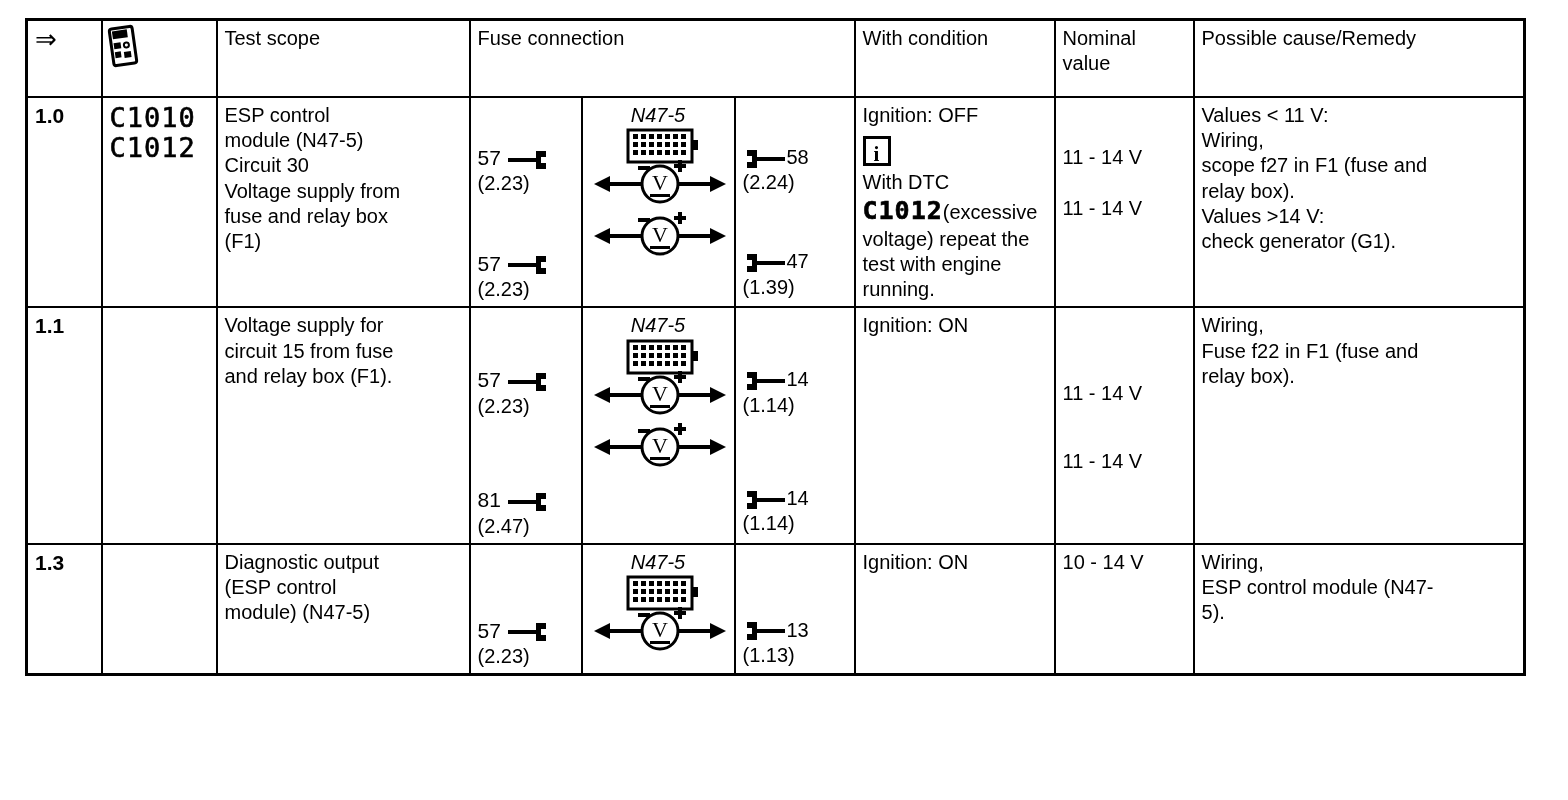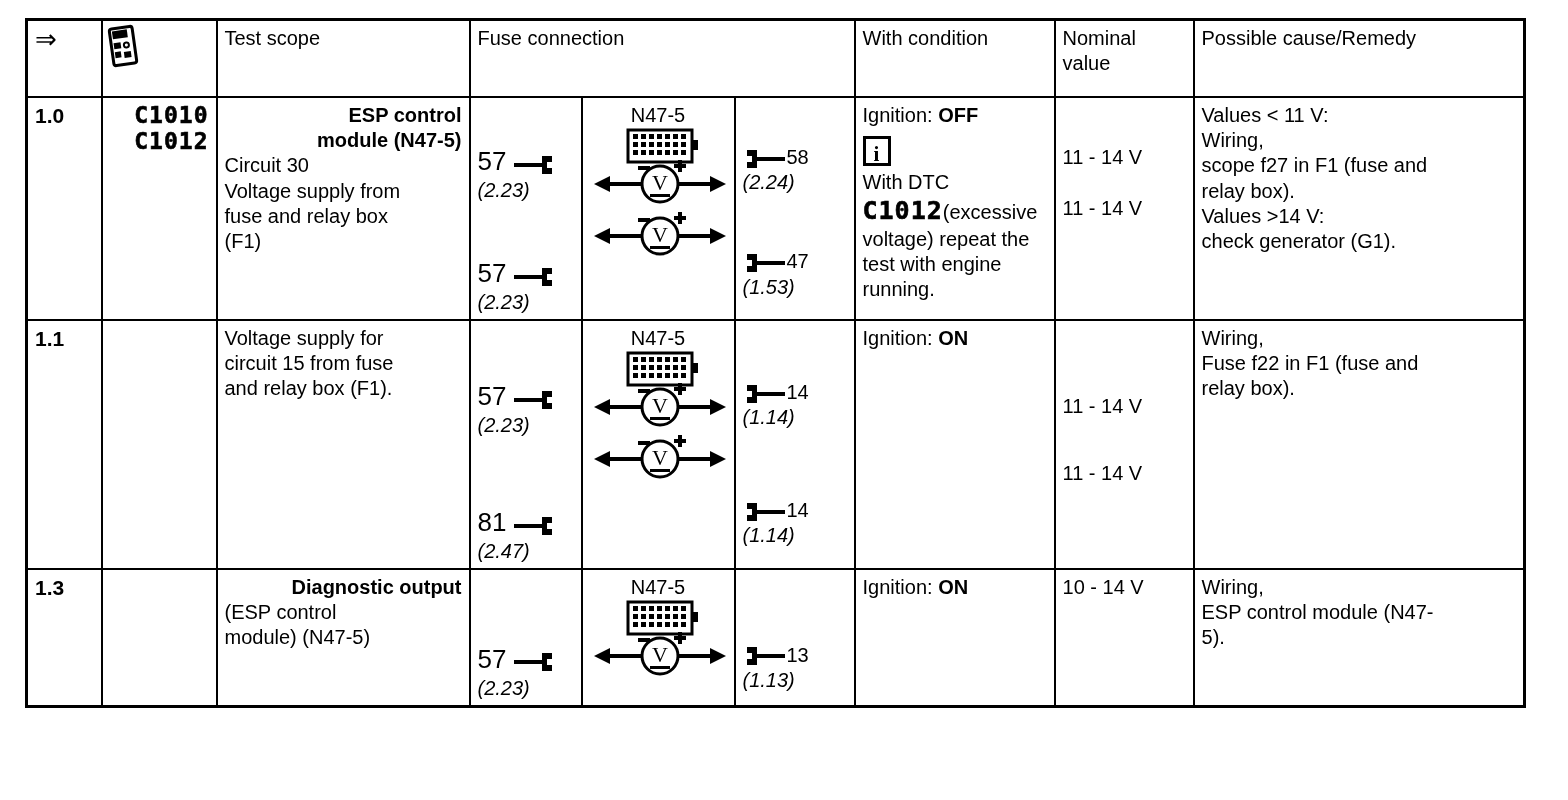--- a/index.html
+++ b/index.html
@@ -40,21 +40,21 @@
   .c-cond{width:200px;}
   .c-nom{width:139px;}
   .c-rem{width:331px;}
 
   thead th{font-weight:bold;font-size:21px;height:66px;vertical-align:top;}
   thead th.hdr-conn{}
   .hdr-icons{text-align:left;}
 
   .step-num{font-weight:bold;font-size:21px;text-align:center;}
 
-  .b{font-weight:bold;text-align:right;}
+  .b{font-weight:normal;}
 
   
   .dbl-arrow{
     display:inline-block;font-size:26px;line-height:1;font-weight:400;
   }
   .scanner-icon{
     display:inline-block;width:26px;height:40px;position:relative;
     transform:rotate(-8deg);
   }
   .scanner-icon .body{
@@ -64,54 +64,53 @@
     position:absolute;left:4px;top:4px;width:15px;height:8px;background:#000;
   }
   .scanner-icon .k1{position:absolute;left:4px;top:16px;width:7px;height:6px;background:#000;}
   .scanner-icon .k2{position:absolute;left:13px;top:16px;width:7px;height:7px;border:2px solid #000;border-radius:50%;box-sizing:border-box;}
   .scanner-icon .k3{position:absolute;left:4px;top:25px;width:6px;height:6px;background:#000;}
   .scanner-icon .k4{position:absolute;left:13px;top:26px;width:7px;height:6px;background:#000;}
 
   
   .seg{
     font-family:"DejaVu Sans Mono", monospace;
-    font-weight:bold;
-    font-size:23px;
+    font-weight:normal;
+    font-size:27px;
     letter-spacing:1px;
     line-height:1.12;
     display:block;
-    text-align:right;
     -webkit-text-stroke:0.6px #000;
   }
   .seg-inline{
     font-family:"DejaVu Sans Mono", monospace;
     font-weight:bold;font-size:25px;letter-spacing:1px;
     -webkit-text-stroke:0.6px #000;
   }
 
   
   .info-box{
     display:inline-block;width:28px;height:30px;border:3px solid #000;
     text-align:center;font-weight:bold;font-size:21px;line-height:30px;
     font-family:"Liberation Serif", serif;
     margin:8px 0 4px 0;box-sizing:border-box;
   }
 
   
   .conn-left{position:relative;}
   .term-l{white-space:nowrap;}
-  .term-l .num{font-size:26px;}
+  .term-l .num{font-size:21px;}
   .term-r{white-space:nowrap;}
-  .sub{font-size:20px;font-style:italic;}
+  .sub{font-size:20px;}
 
   svg.plug{vertical-align:middle;}
 
   
   .meter-wrap{text-align:center;}
-  .conn-label{font-size:20px;text-align:center;display:block;}
+  .conn-label{font-size:20px;text-align:center;display:block;font-style:italic;}
 
   .sp-lg{height:42px;}
   .sp-md{height:26px;}
   .sp-sm{height:12px;}
 </style>
 </head>
 <body>
 
 <div class="sheet">
 
@@ -262,21 +261,21 @@
           </div>
           <div class="sub">(2.24)</div>
           <div class="sp-lg"></div>
           <div class="sp-sm"></div>
           <div class="term-r">
             <svg class="plug" width="44" height="22" viewBox="0 0 44 22">
               <path d="M14 2 h-10 v6 h5 v6 h-5 v6 h10 z" fill="#000"></path>
               <rect x="14" y="9" width="28" height="4" fill="#000"></rect>
             </svg><span class="num">47</span>
           </div>
-          <div class="sub">(1.53)</div>
+          <div class="sub">(1.39)</div>
         </td>
 
         <td>
           <div>
             <span>Ignition:</span>
             <span class="b">OFF</span>
           </div>
           <div class="info-box">i</div>
           <div>
             <span>With DTC</span>

